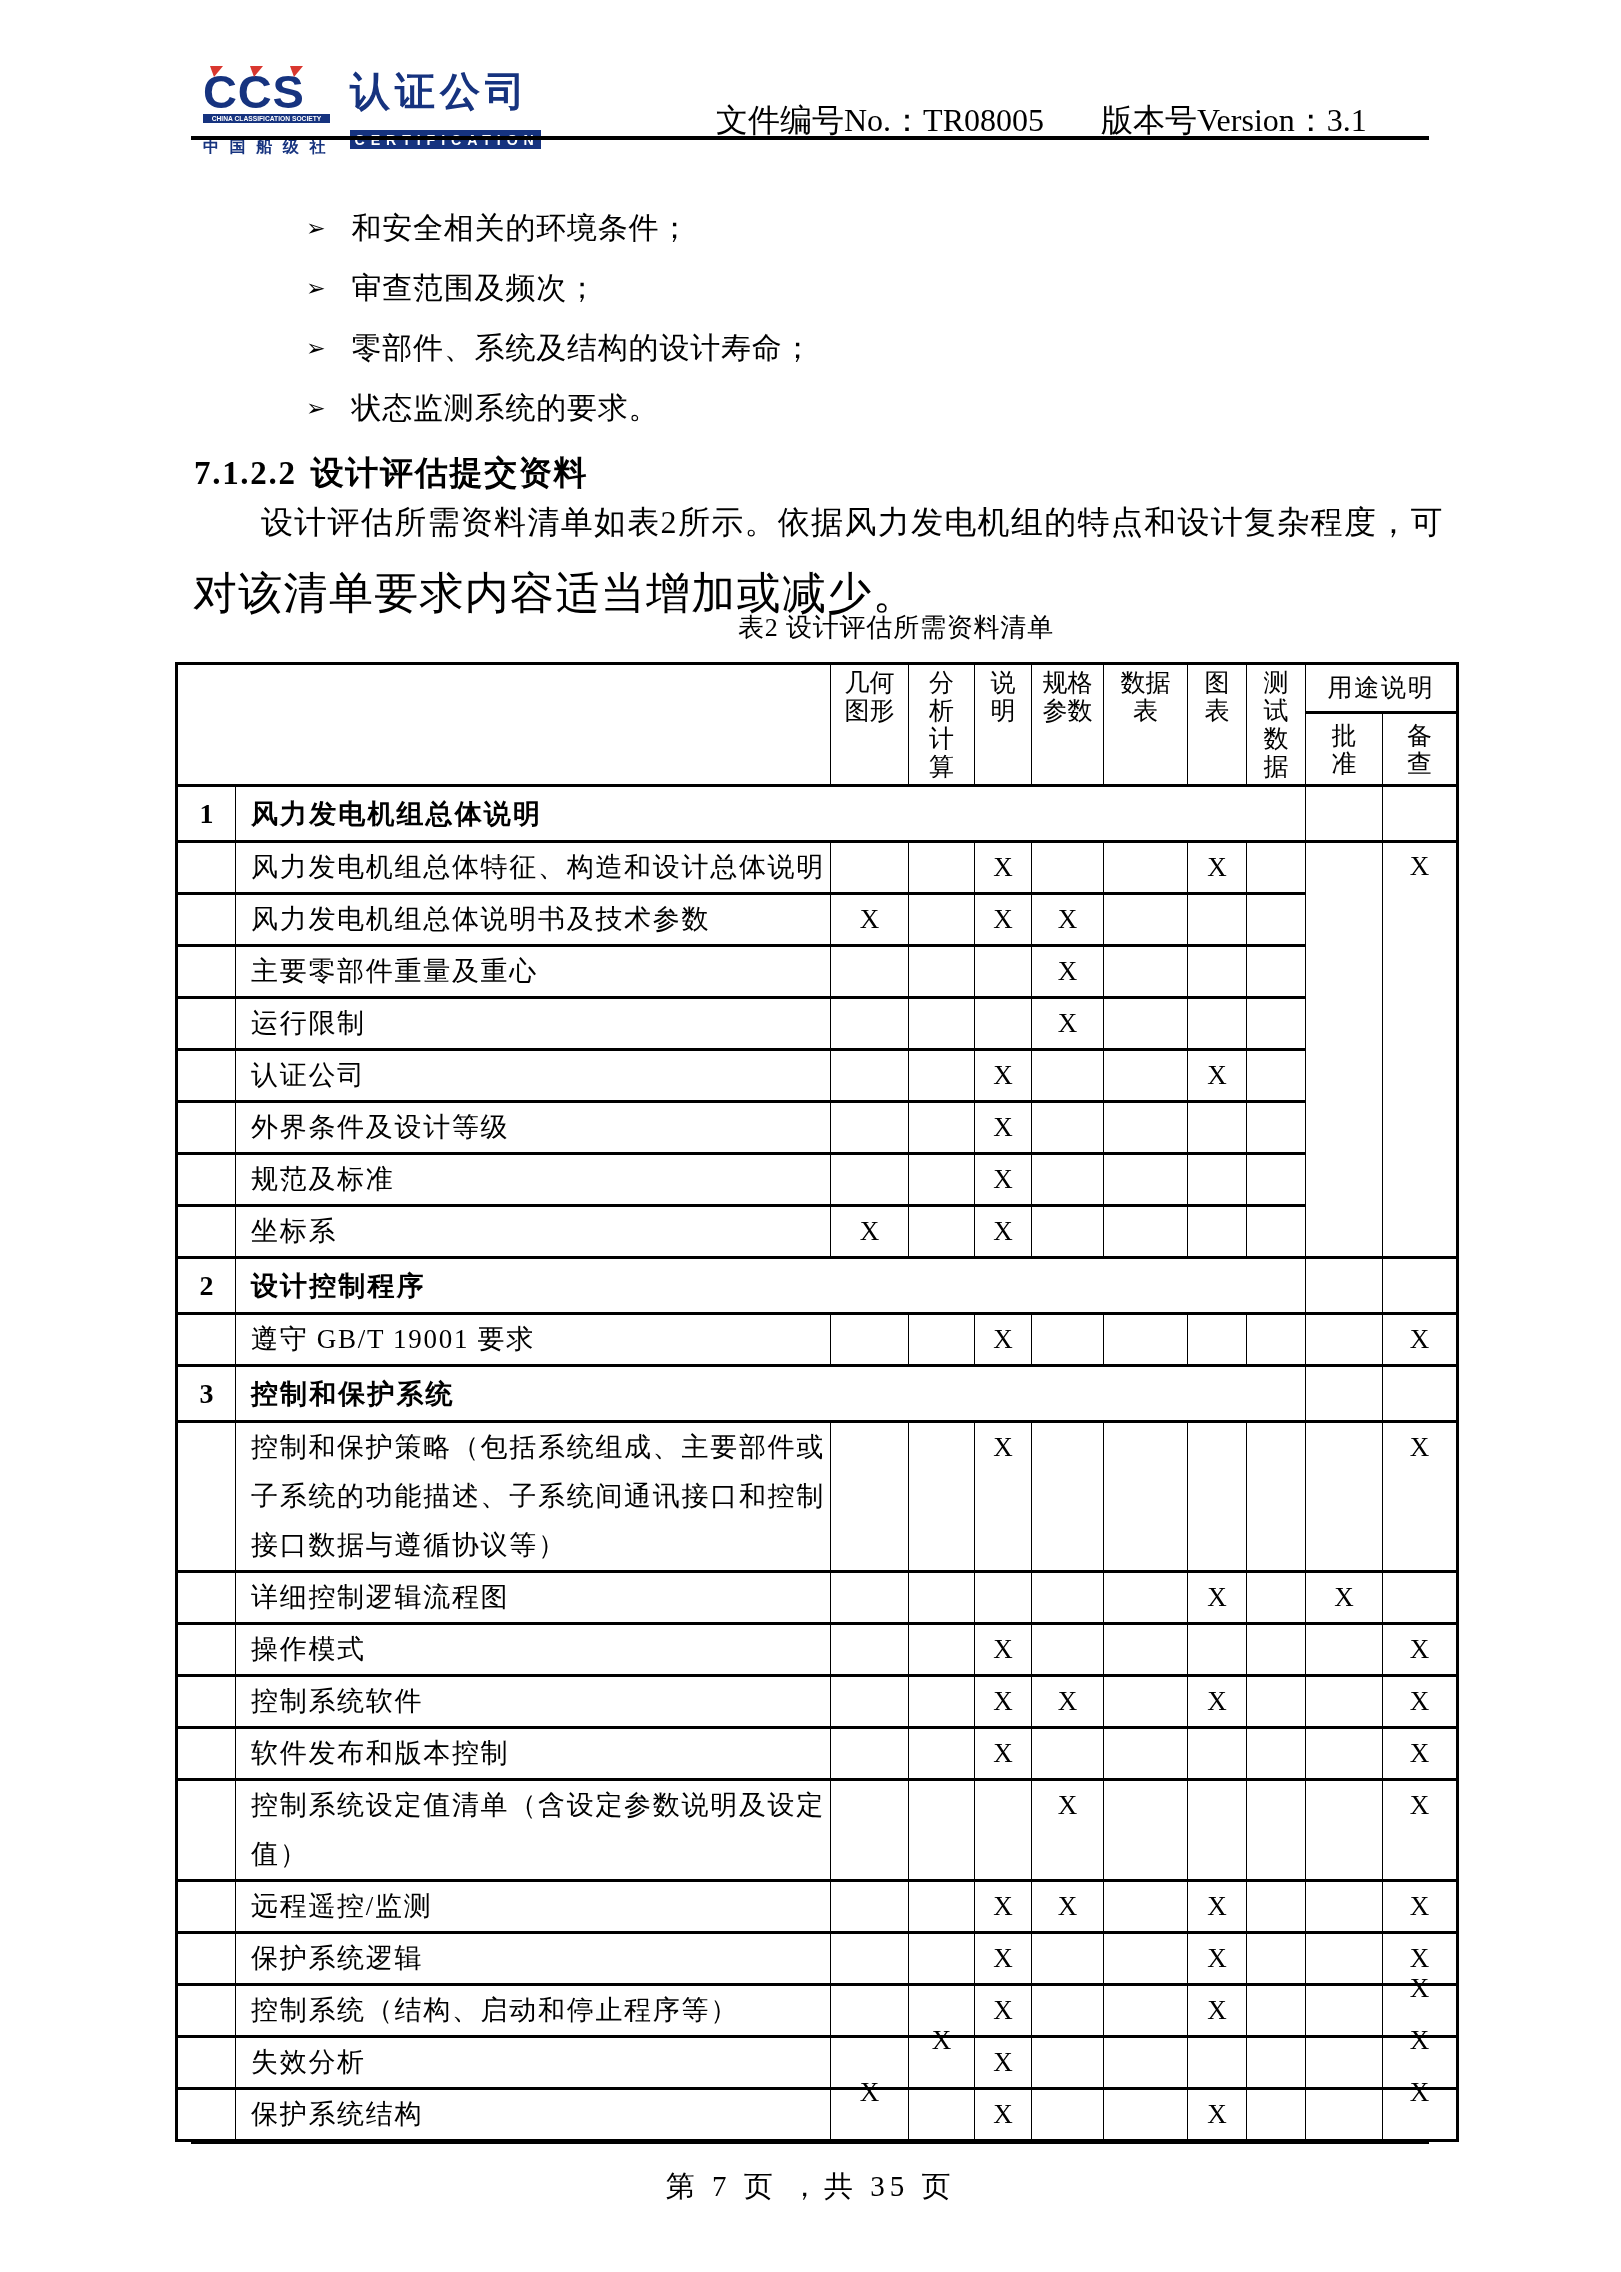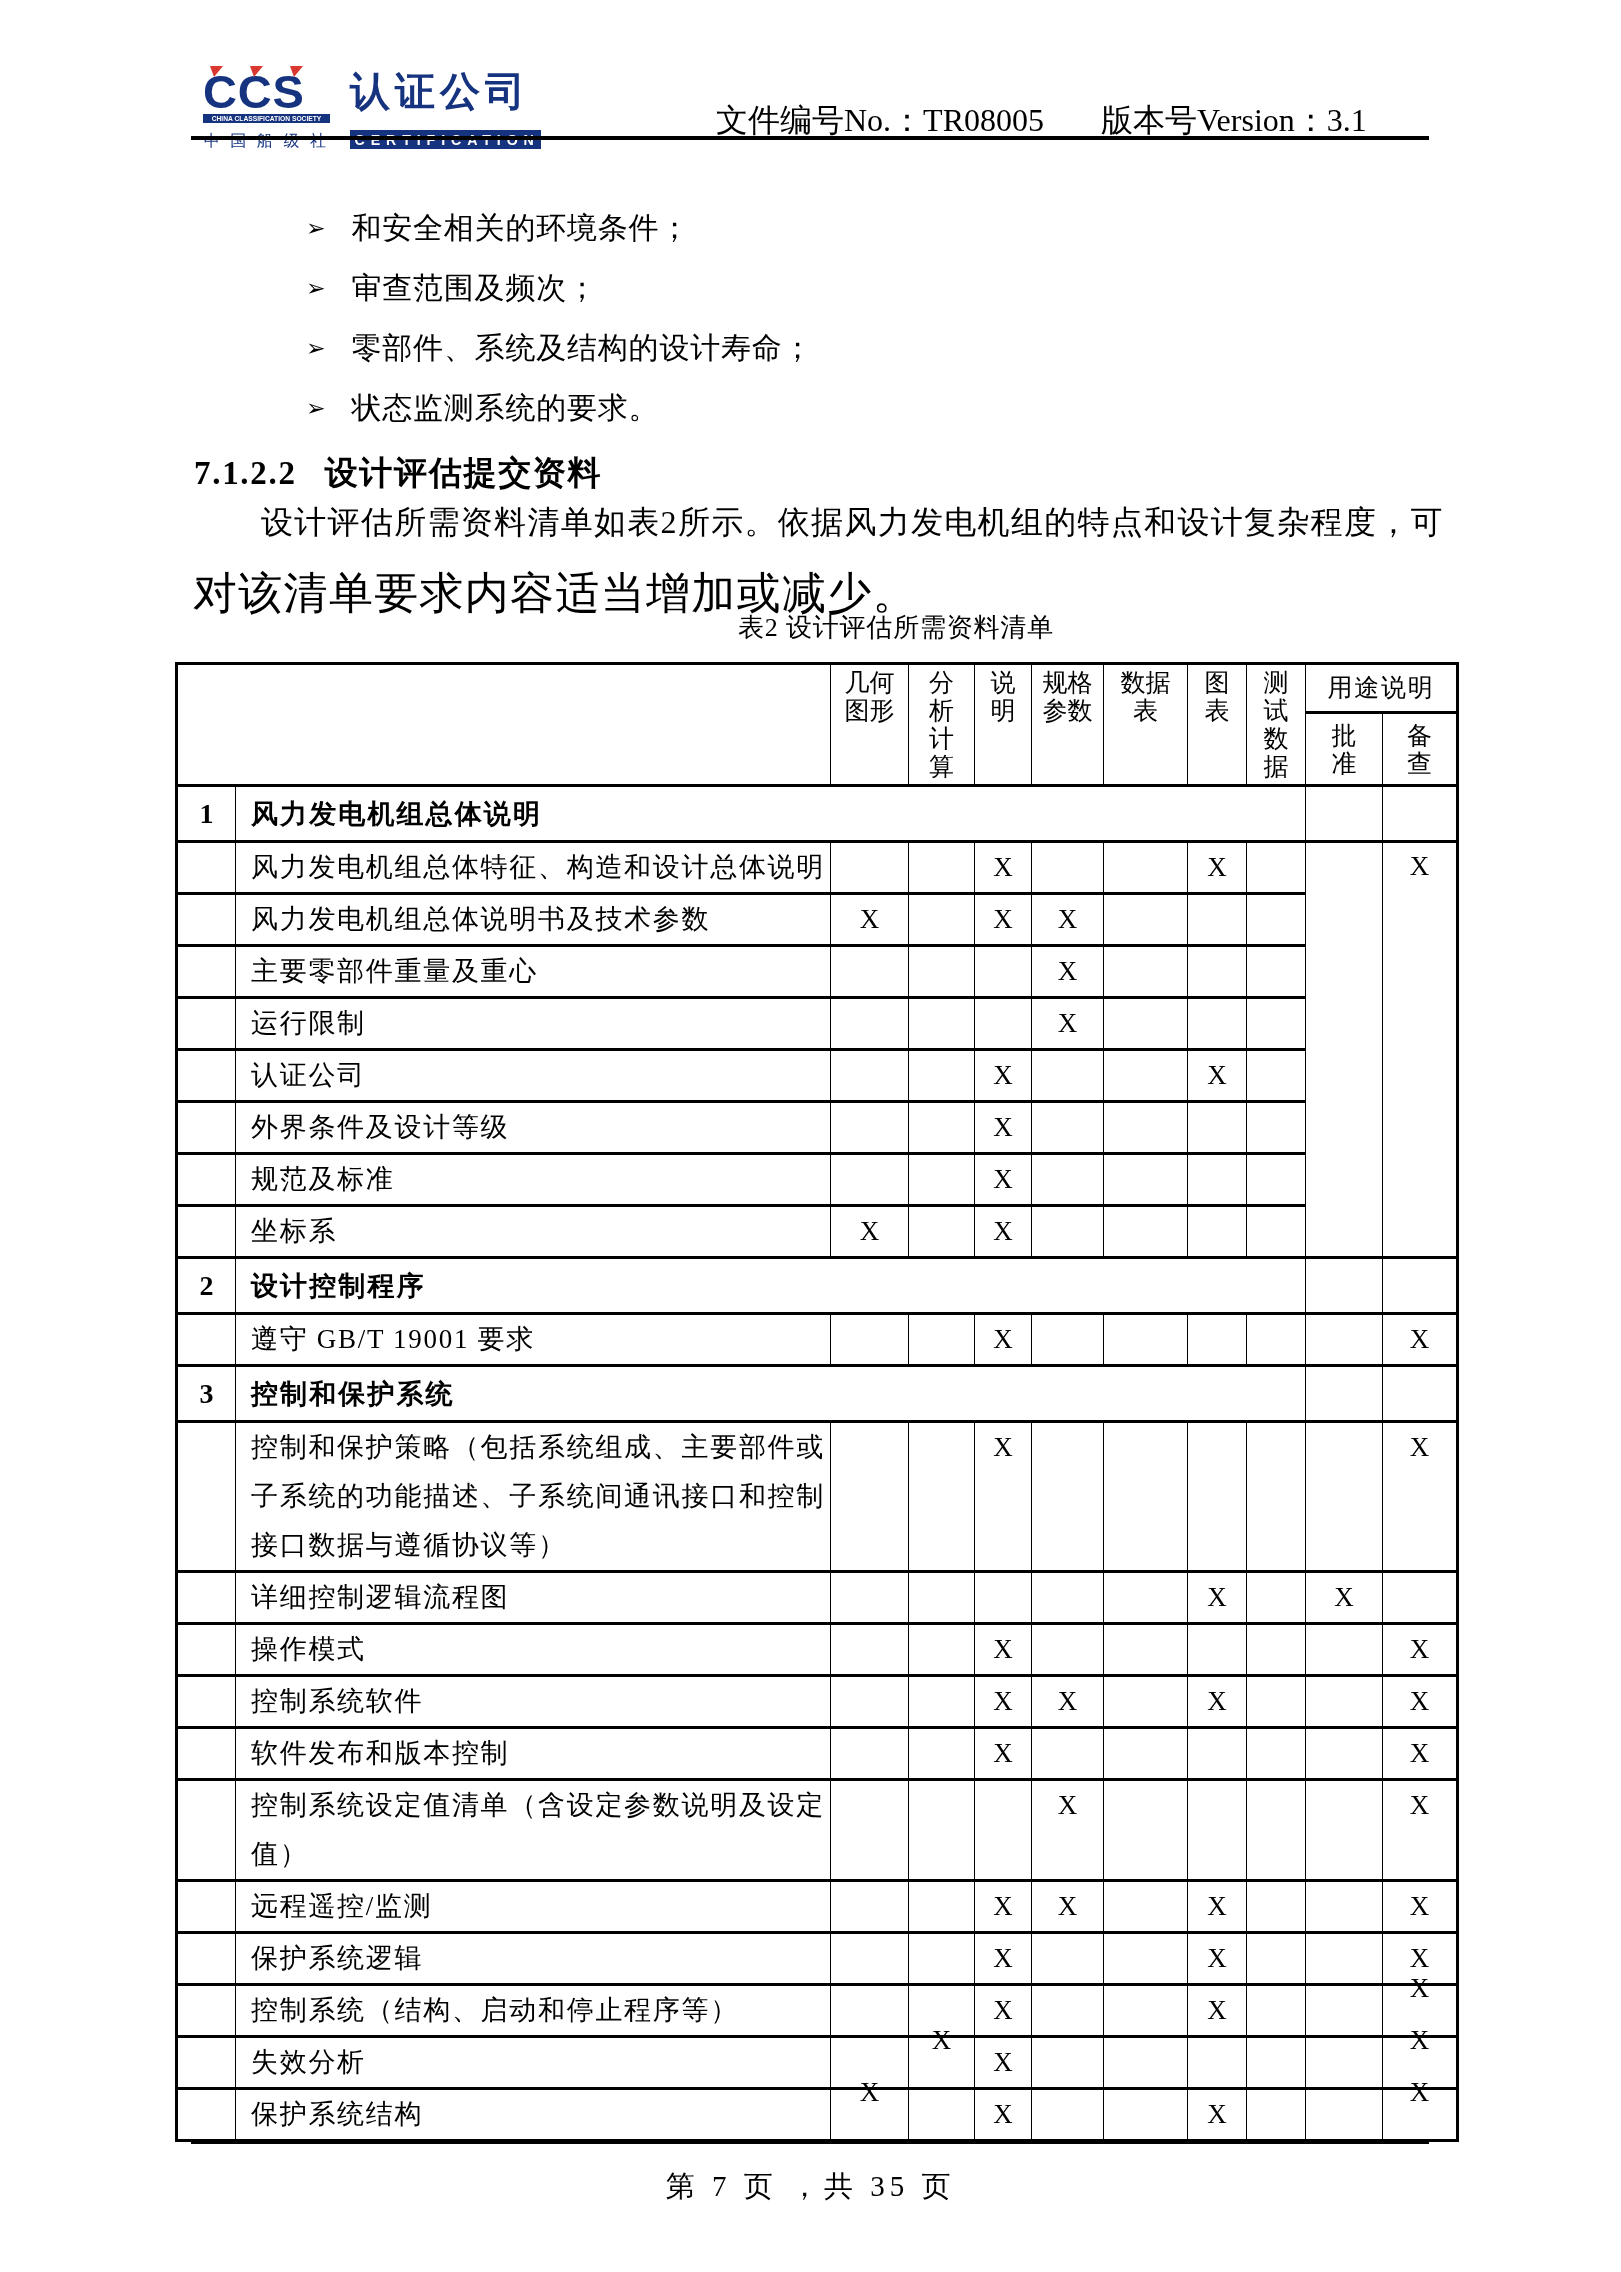--- a/index.html
+++ b/index.html
@@ -24,21 +24,21 @@
   .flag { position:absolute; width:0; height:0;
     border-left:4.2px solid transparent; border-right:9.2px solid transparent;
     border-top:11px solid var(--red); top:-5.9px; }
   .flag.f1{left:6.7px;} .flag.f2{left:47px;} .flag.f3{left:87px;}
   .soc-bar {
     margin-top:3.3px; background:var(--blue); color:#fff;
     font-family:"Liberation Sans","DejaVu Sans",sans-serif;
     font-size:6.7px; font-weight:bold; text-align:center;
     padding:0.8px 0; white-space:nowrap; width:127px;
   }
-  .soc-cn { color:var(--blue); font-weight:normal; font-size:16px; letter-spacing:3.3px; white-space:nowrap; margin-top:8px;text-align:center; }
+  .soc-cn { color:var(--blue); font-weight:bold; font-size:16px; letter-spacing:3.3px; white-space:nowrap; margin-top:14px; }
   .logo-right { position:relative; }
   .cn-name { color:var(--blue); font-weight:bold; font-size:40px; line-height:39px; letter-spacing:5px; white-space:nowrap; }
   .cert-bar {
     margin-top:19px; background:var(--blue); color:#fff;
     font-family:"Liberation Sans","DejaVu Sans",sans-serif;
     font-weight:bold; font-size:14.2px; letter-spacing:5.9px;
     text-align:center; padding:1.7px 0 1.7px 3.3px; width:191px;
   }
 
   
@@ -49,21 +49,21 @@
   .rule.top { top:136px; }
   .rule.bottom { top:2140px; }
 
   
   .bullets { position:absolute; left:306px; top:208px; list-style:none; }
   .bullets li { height:60px; font-size:30px; letter-spacing:0.8px; white-space:nowrap; }
   .arrow { font-family:"DejaVu Sans",sans-serif; font-size:23.4px; margin-right:25px; vertical-align:1.7px; }
 
   
   .heading { position:absolute; left:194px; top:451px; font-size:33px; font-weight:bold; white-space:nowrap; }
-  .heading .num { letter-spacing:1.7px; margin-right:28px; }
+  .heading .num { letter-spacing:1.7px; margin-right:14px; }
   .heading .ttl { letter-spacing:1.7px; }
   .para-l1 { position:absolute; left:261px; top:501px; font-size:32px; letter-spacing:1.3px; white-space:nowrap; }
   .para-l2 { position:absolute; left:193px; top:564px; font-size:44px; letter-spacing:1.3px; white-space:nowrap; }
   .tbl-caption { position:absolute; top:610px; left:896px; transform:translateX(-50%); font-size:26px; letter-spacing:0.8px; white-space:nowrap; }
 
   
   table.req {
     position:absolute; left:175px; top:662px;
     width:1281px; border-collapse:collapse; table-layout:fixed;
     border:3.3px solid #000;

